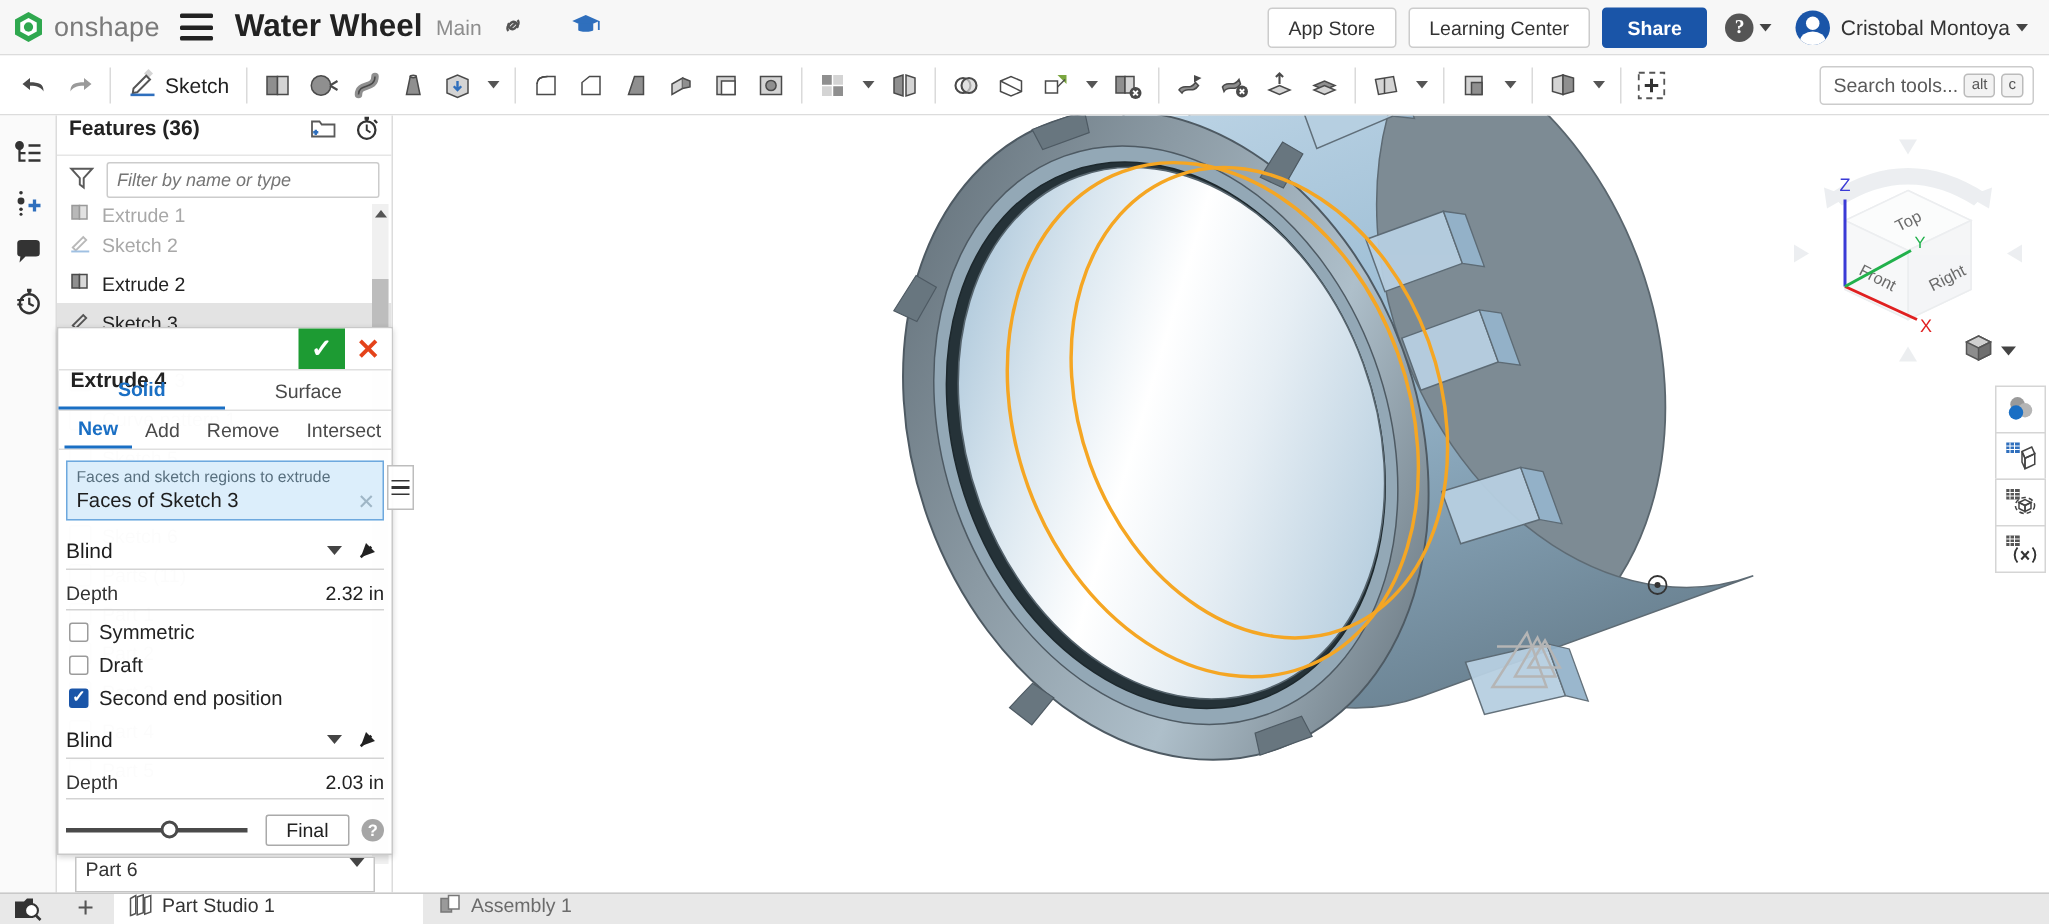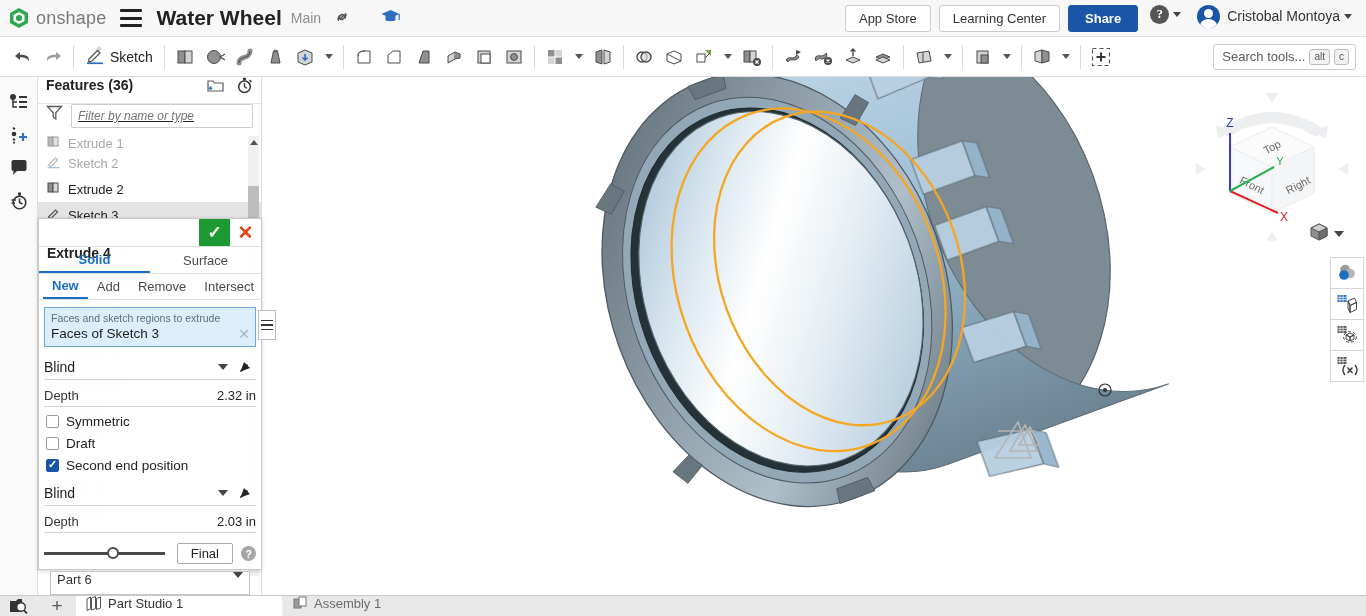--- a/index.html
+++ b/index.html
@@ -33,21 +33,21 @@
   }
   .hamburger span { display: block; height: 3px; background: #222; border-radius: 1px; }
   .doc-title {
     margin-left: 14px; font-size: 21px; font-weight: bold; color: #222;
   }
   .doc-branch { margin-left: 9px; font-size: 14px; color: #8d8d8d; }
   .link-icon { margin-left: 12px; color: #555; cursor: pointer; }
   .grad-icon { margin-left: 30px; cursor: pointer; }
 
   .topbar-right {
-    margin-left: auto; display: flex; align-items: flex-start; margin-right: 8px;
+    margin-left: auto; display: flex; align-items: center; margin-right: 8px;
   }
   .tb-btn {
     height: 27px; padding: 0 13px; border: 1px solid #ccc; background: #fff;
     border-radius: 3px; font-size: 13px; color: #333; cursor: pointer;
     display: flex; align-items: center; margin-right: 8px;
   }
   .tb-btn.primary {
     background: #1a55a8; border-color: #1a55a8; color: #fff; font-weight: bold;
     padding: 0 16px;
   }
@@ -117,21 +117,21 @@
     position: absolute; left: 38px; top: 77px; width: 224px; height: 518px;
     background: #fff; border-right: 1px solid #dcdcdc;
   }
   .feat-header {
     height: 27px; display: flex; align-items: flex-start; padding: 0 8px;
     border-bottom: 1px solid #e6e6e6;
   }
   .feat-title { font-size: 14px; font-weight: bold; color: #222; }
   .feat-hdr-icons { margin-left: auto; display: flex; align-items: center; gap: 12px; }
   .feat-filter {
-    height: 32px; display: flex; align-items: flex-start; padding: 0 8px; gap: 8px; text-decoration: underline;
+    height: 32px; display: flex; align-items: center; padding: 0 8px; gap: 8px;
   }
   .filter-input {
     flex: 1; height: 24px; border: 1px solid #ccc; border-radius: 2px;
     font-size: 12px; font-style: italic; color: #9a9a9a; padding: 0 6px;
     font-family: "Liberation Sans", sans-serif; background: #fff;
   }
   .feat-list { position: relative; overflow: hidden; height: 440px; }
   .feat-row {
     height: 26px; display: flex; align-items: center; padding-left: 8px; gap: 7px;
     font-size: 13px; cursor: pointer;

